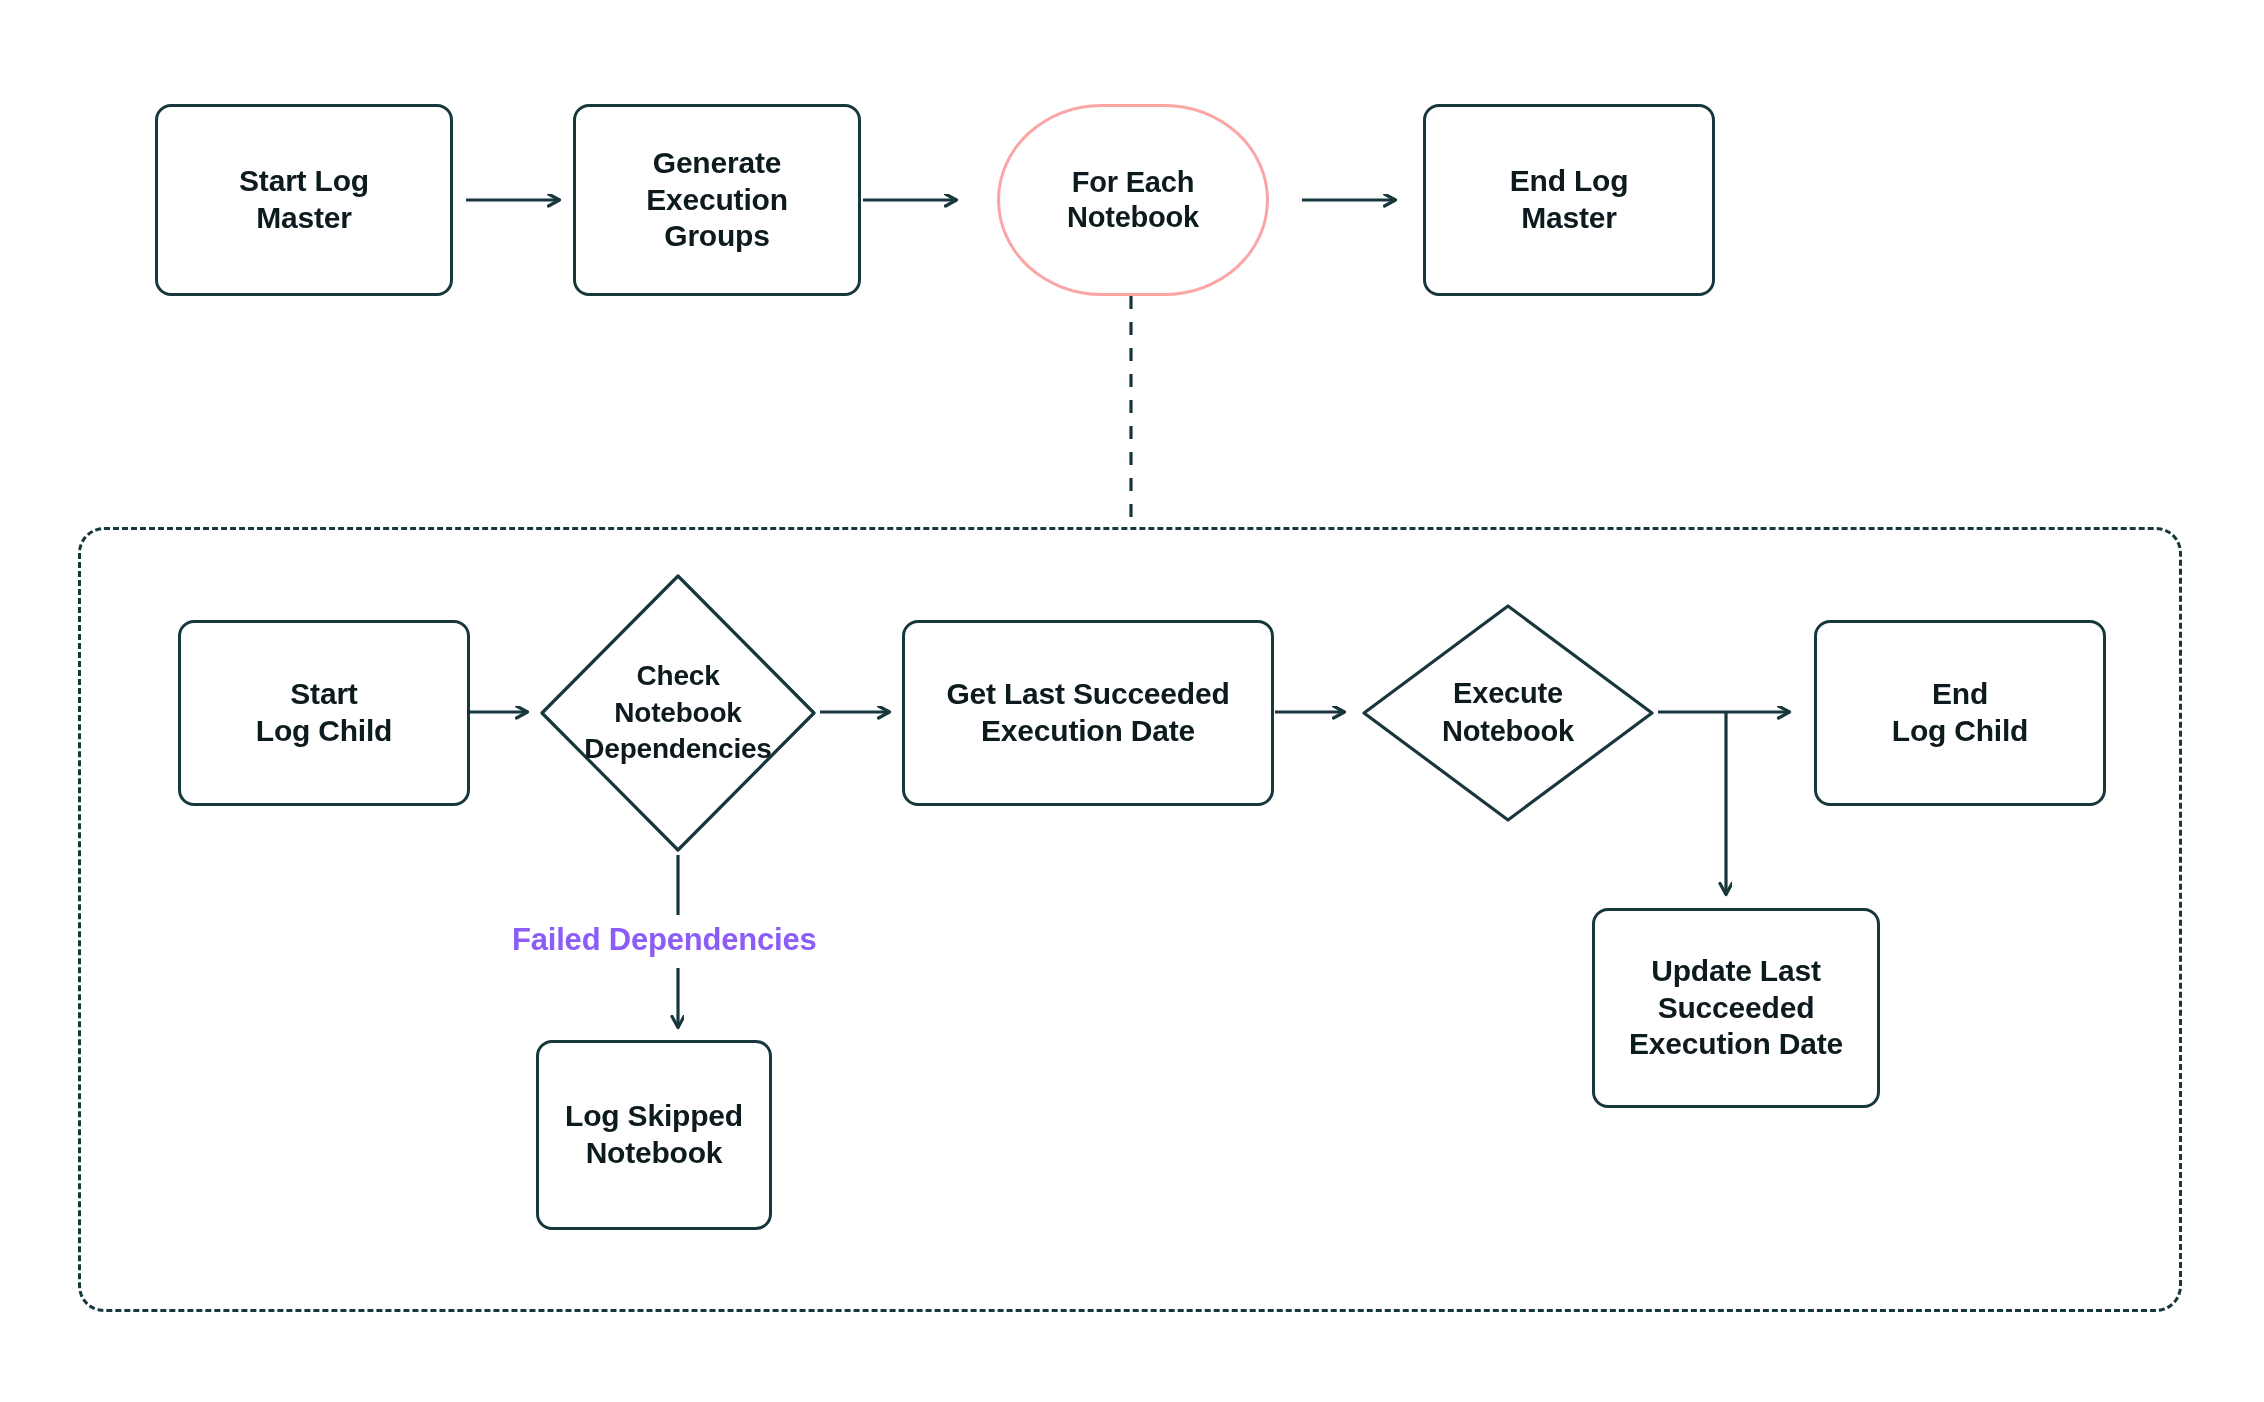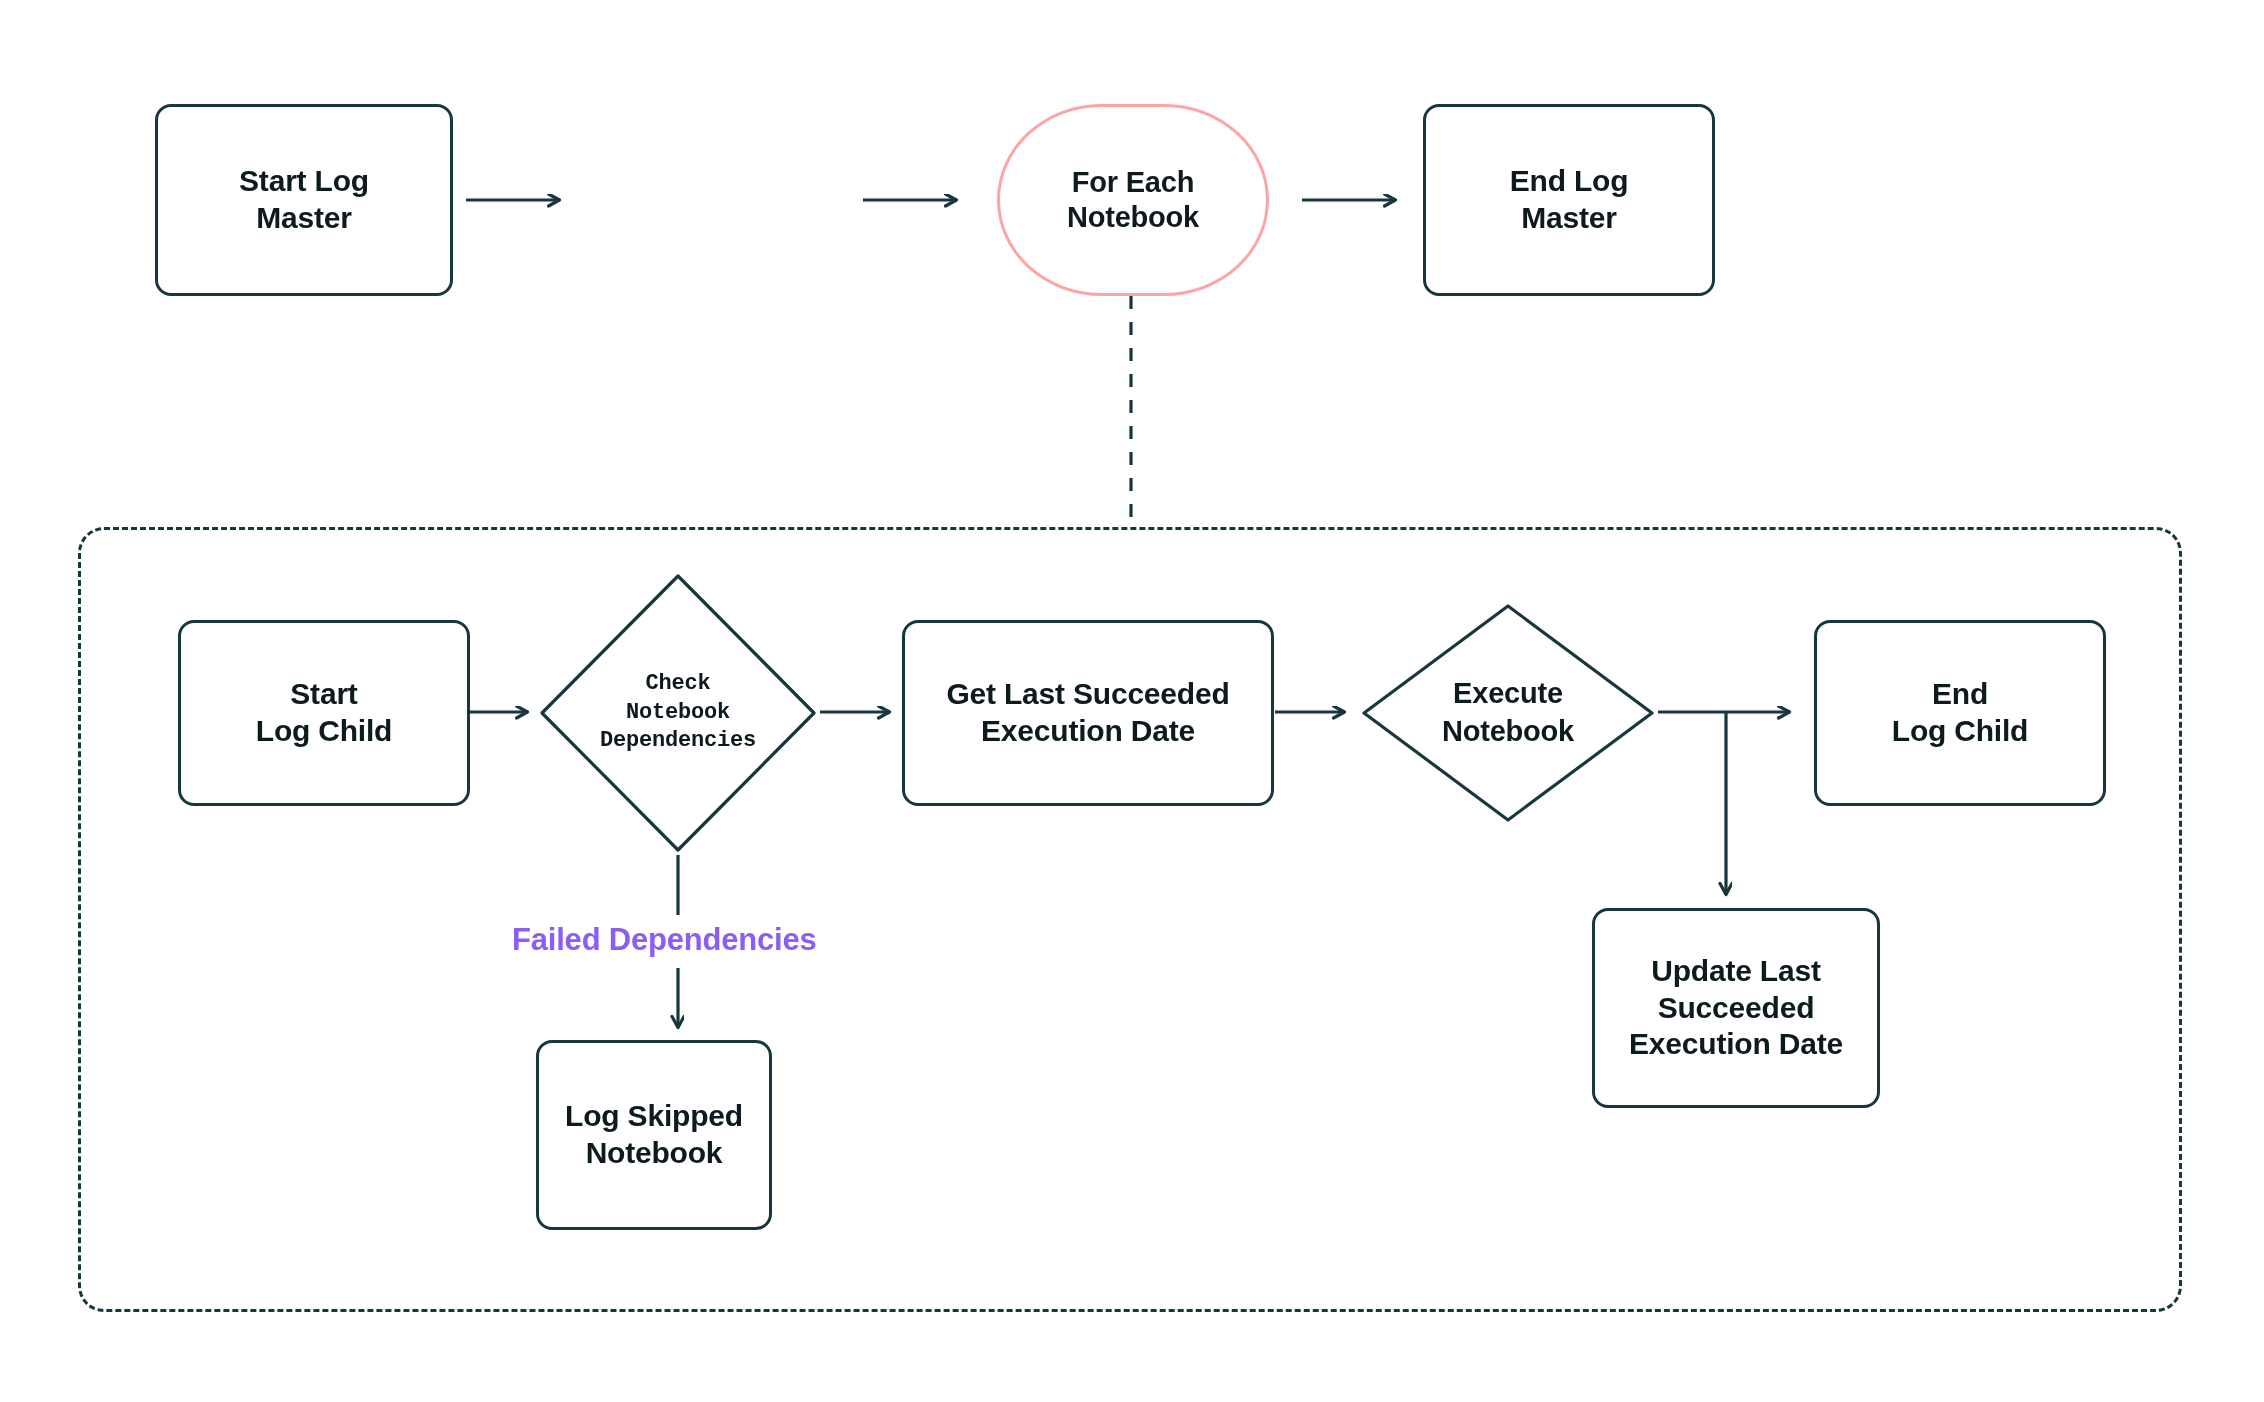--- a/index.html
+++ b/index.html
@@ -62,21 +62,21 @@
     display: flex;
     align-items: center;
     justify-content: center;
     text-align: center;
     white-space: pre-line;
     font-weight: 700;
     line-height: 1.3;
     color: #0d1b1e;
     letter-spacing: -0.2px;
   }
-  .diamond-small .diamond-label { font-size: 22px; font-family: Liberation Mono, monospace; }
+  .diamond-small .diamond-label { font-size: 28px; }
   .diamond-mid .diamond-label { font-size: 29px; }
 
   
   .subgraph {
     position: absolute;
     box-sizing: border-box;
     border: 3px dashed #17373d;
     border-radius: 26px;
     background: transparent;
     z-index: 1;
@@ -135,20 +135,23 @@
 
     <line x1="678" y1="855" x2="678" y2="915" stroke="#17373d" stroke-width="3.2"></line>
     <line x1="678" y1="968" x2="678" y2="1028" stroke="#17373d" stroke-width="3.2" marker-end="url(#arrowOpen)"></line>
   </svg>
 
   <div class="edge-label" style="left:512px; top:922px;">Failed Dependencies</div>
 
   <div class="node rounded-rect" style="left:155px; top:104px; width:298px; height:192px;">Start Log
 Master</div>
 
+  <div class="node rounded-rect" style="left:573px; top:104px; width:288px; height:192px;">Generate
+Execution
+Groups</div>
 
   <div class="node stadium" style="left:997px; top:104px; width:272px; height:192px;">For Each
 Notebook</div>
 
   <div class="node rounded-rect" style="left:1423px; top:104px; width:292px; height:192px;">End Log
 Master</div>
 
   <div class="node rounded-rect" style="left:178px; top:620px; width:292px; height:186px;">Start
 Log Child</div>
 

